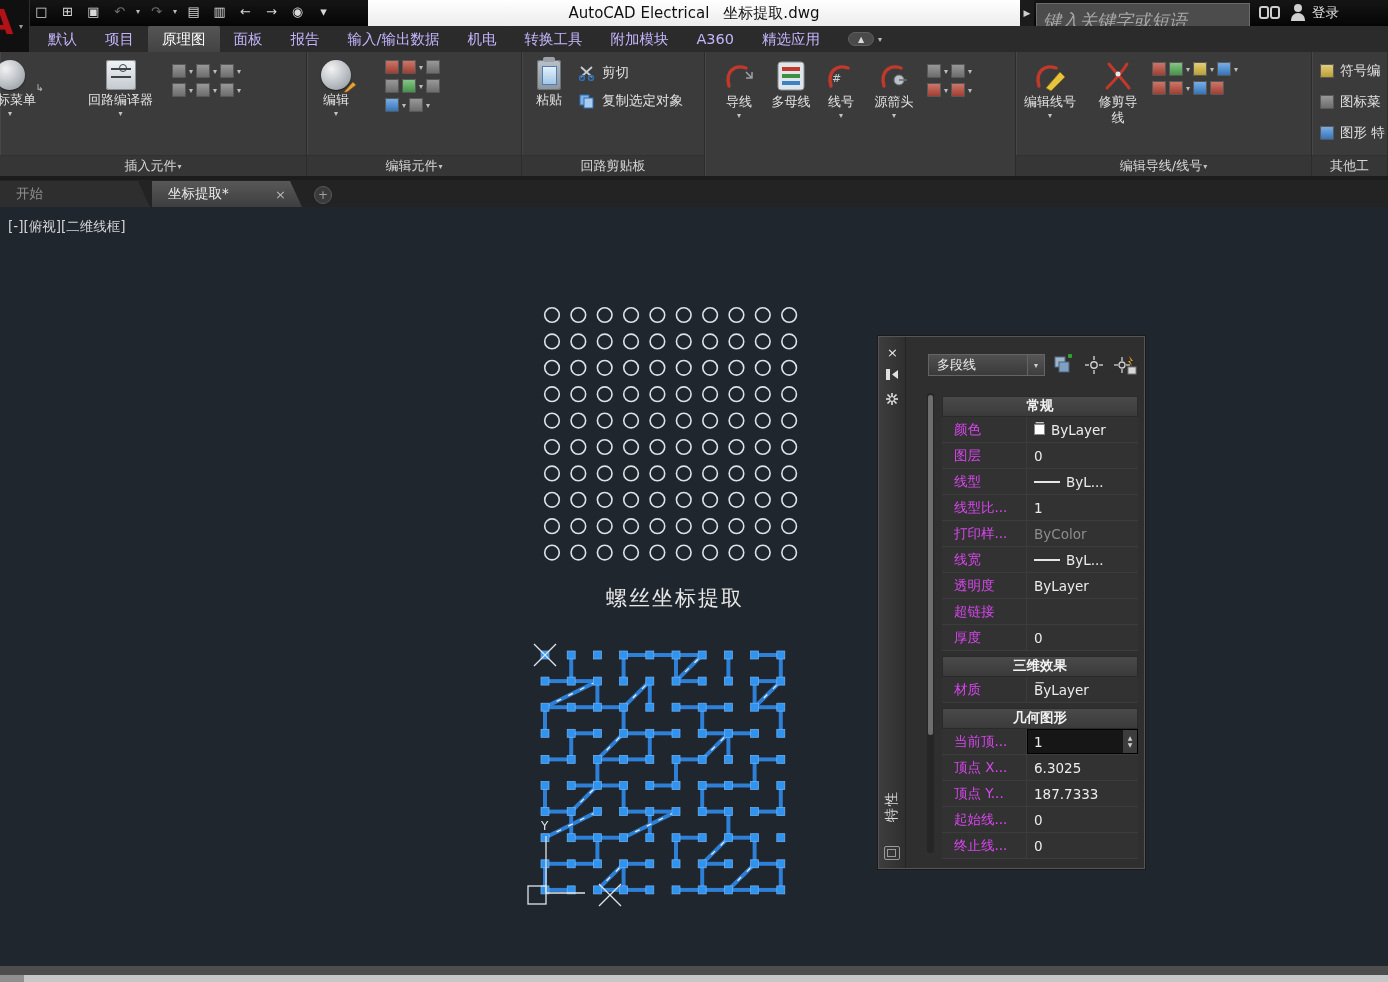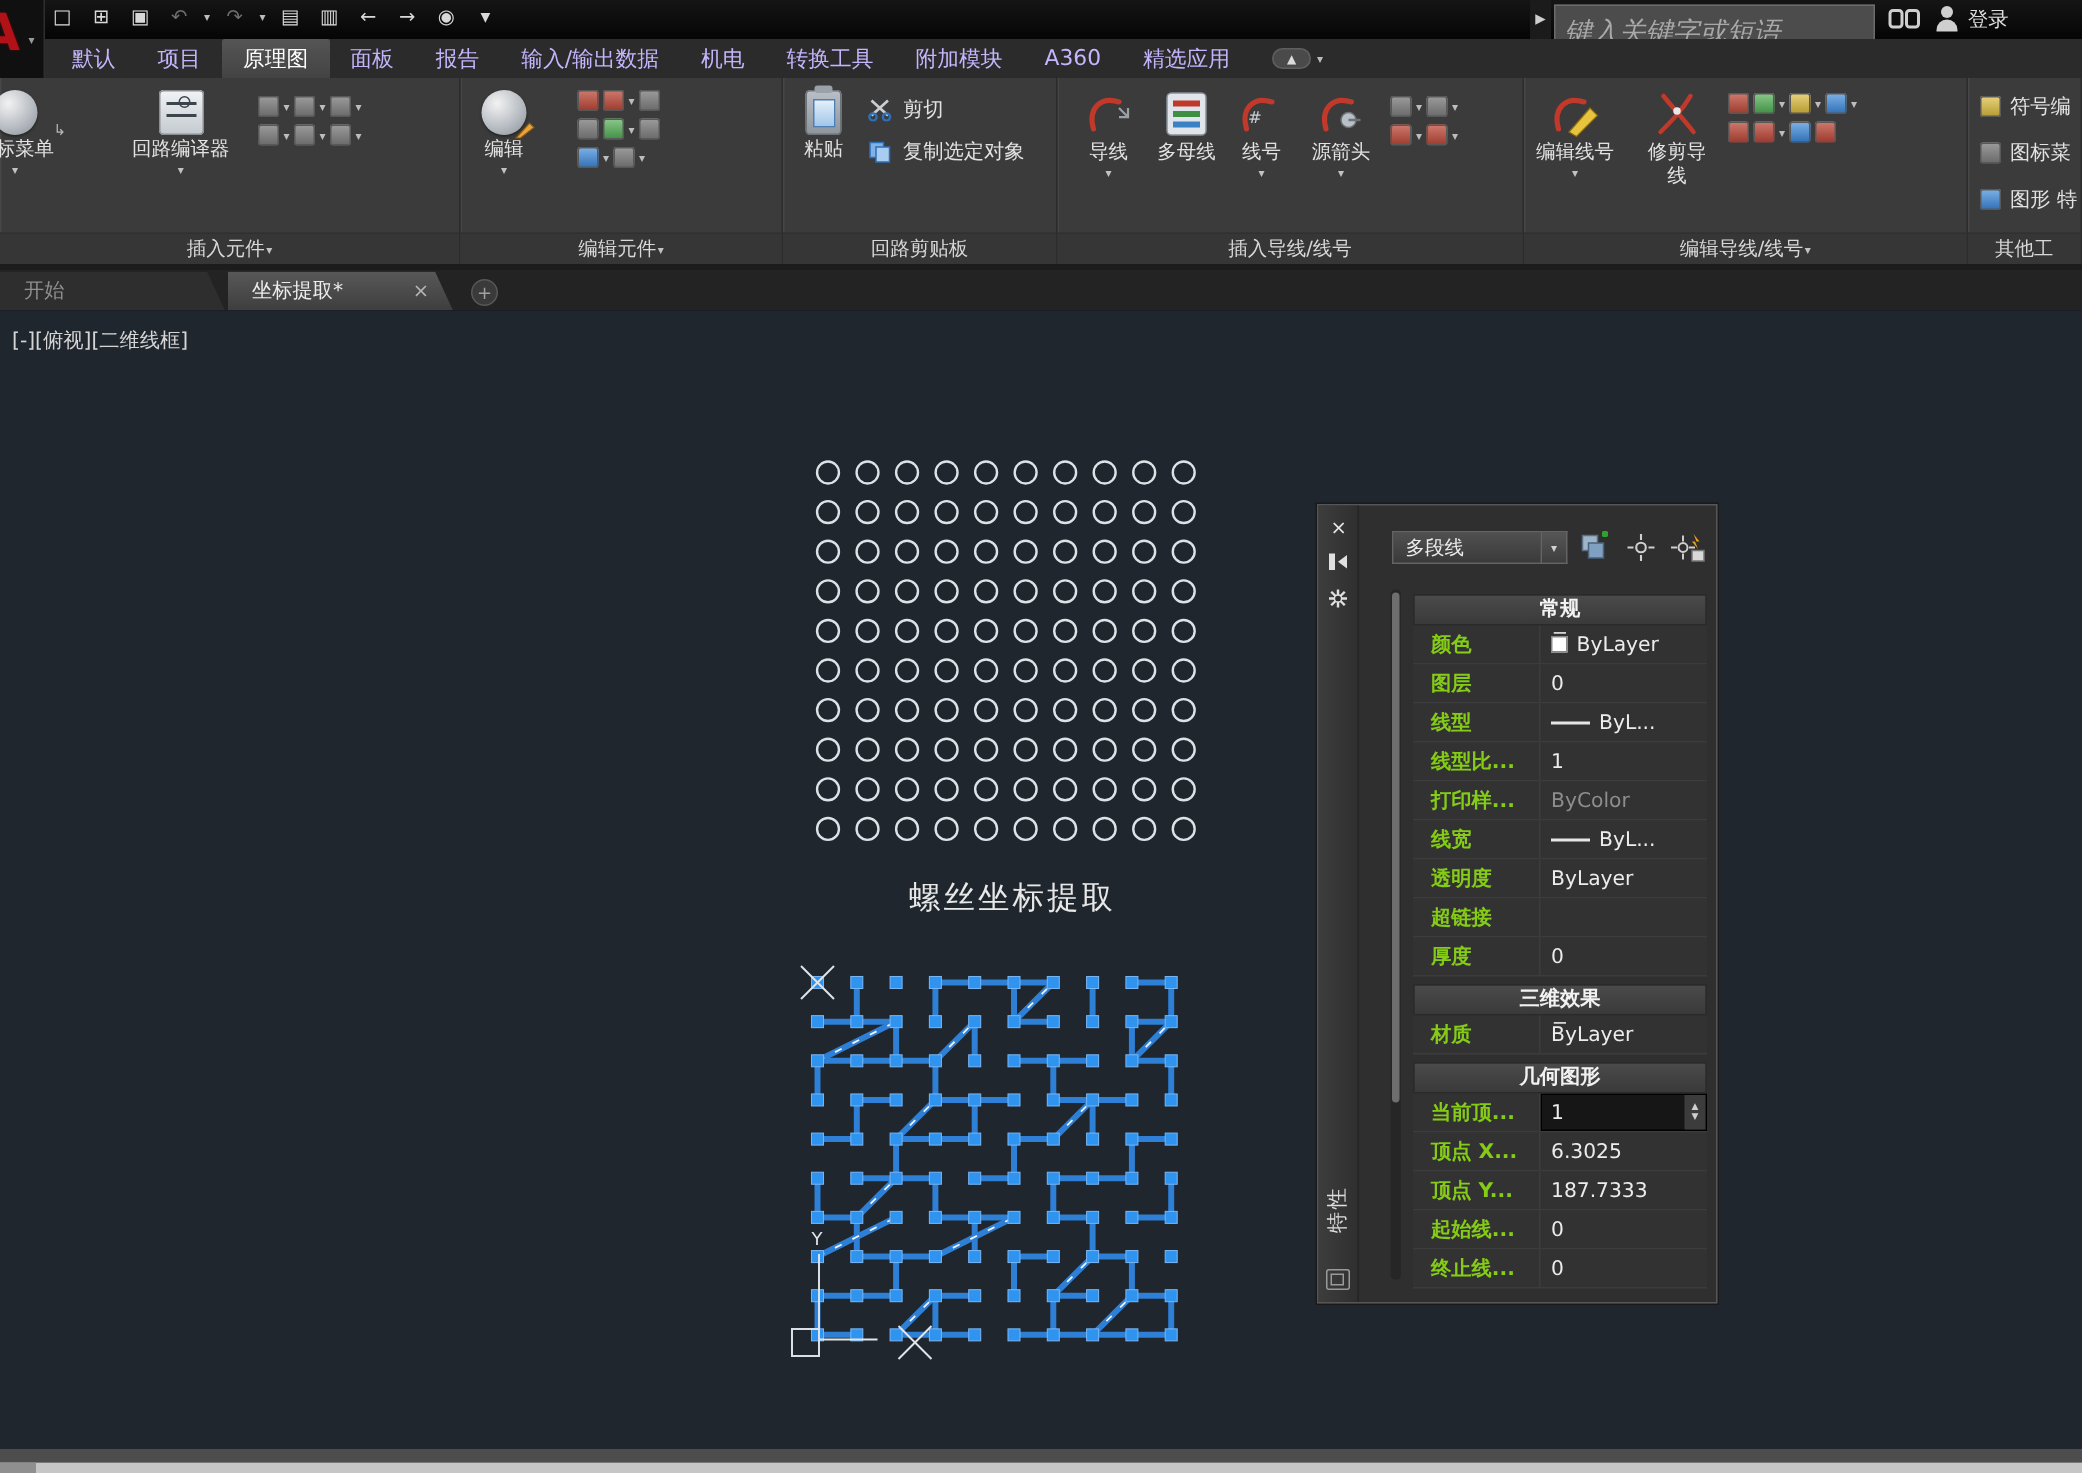--- a/index.html
+++ b/index.html
@@ -98,21 +98,21 @@
           font-size:13px; display:flex; align-items:center; padding-left:8px; }
   .psel-dd { width:17px; height:22px; margin-left:-8px; background:linear-gradient(#565656,#3e3e3e); border:1px solid #646464; border-left:none;
              color:#d0d0d0; font-size:8px; display:flex; align-items:center; justify-content:center; }
   .pscroll { position:absolute; left:21px; top:56px; width:7px; height:460px; background:#262626; border-radius:3px; }
   .pscroll .thumb { position:absolute; left:1px; top:2px; width:5px; height:340px; background:#6e6e6e; border-radius:3px; }
   .prows { position:absolute; left:36px; top:54px; width:196px; }
   .psec { height:21px; margin-top:5px; background:linear-gradient(#4a4a4a,#3a3a3a); border:1px solid #2a2a2a;
           display:flex; align-items:center; justify-content:space-between; padding:0 6px; color:#f2f2f2; font-size:13.5px; font-weight:bold;flex-direction:column; }
   .psec .minus { color:#e0e0e0; font-weight:normal; font-size:13px; }
   .prow { display:flex; height:26px; border-bottom:1px solid #3c3c3c; background:#323232; align-items:stretch; font-size:13.5px; }
-  .plabel { width:84px; color:#84cc16; display:flex; align-items:center; padding-left:12px; white-space:nowrap; overflow:hidden;font-weight:bold; }
+  .plabel { width:84px; color:#d946ef; display:flex; align-items:center; padding-left:12px; white-space:nowrap; overflow:hidden; }
   .pval { flex:1; border-left:1px solid #3c3c3c; color:#ececec; display:flex; align-items:center; padding-left:7px; gap:6px; white-space:nowrap; overflow:hidden; }
   .pval.muted { color:#8d8d8d; }
   .pval.editsel { background:#161616; box-shadow:inset 0 0 0 1px #000; position:relative; }
   .swatch { width:11px; height:11px; background:#fff; border:1px solid #888; }
   .hline { width:26px; border-top:2px solid #e6e6e6; }
   .spin { position:absolute; right:1px; top:1px; bottom:1px; width:14px; background:#3c3c3c; display:flex; flex-direction:column; align-items:center; justify-content:center; gap:1px; }
   .spin span { font-size:6px; color:#cfcfcf; line-height:1; }
 
   
   .hdiv { position:absolute; left:0; top:966px; width:1388px; height:9px; background:#4d4d4d; }
@@ -133,20 +133,24 @@
         <span class="dd8">▾</span>
         <div class="qi dim">↷</div>
         <span class="dd8">▾</span>
         <div class="qi">▤</div>
         <div class="qi">▥</div>
         <div class="qi">←</div>
         <div class="qi">→</div>
         <div class="qi">◉</div>
         <div class="qi">▾</div>
       </div>
+    <div class="title-plate">
+      <span>AutoCAD Electrical</span>
+      <span>坐标提取.dwg</span>
+    </div>
     <div class="title-expand">▶</div>
     <input class="searchbox" placeholder="键入关键字或短语" style="">
     <div class="bino">
         <i></i>
         <i></i>
       </div>
     <div class="person">
         <span class="h"></span>
         <span class="b"></span>
       </div>
@@ -318,23 +322,20 @@
             <span class="dd8">▾</span>
             <span class="t"></span>
             <span class="dd8">▾</span>
           </div>
         <div class="crow">
             <span class="t r"></span>
             <span class="dd8">▾</span>
             <span class="t r"></span>
             <span class="dd8">▾</span>
           </div>
-      </div>
-      <div class="panel-label">
-        <span>插入导线/线号</span>
       </div>
     </div>
 
     <div class="panel" style="left:1016px;width:296px">
       <div class="bigbtn" style="left:8px;width:52px">
         <svg width="36" height="32">
             <path d="M7 26 C3 12 12 4 24 8" fill="none" stroke="#c0392b" stroke-width="3.4" stroke-linecap="round"></path>
             <path d="M14 28 L28 12 L33 17 L19 31 Z" fill="#e8c33d" stroke="#8a6a10" stroke-width="0.8"></path>
           </svg>
         <span class="lbl">编辑线号</span>

